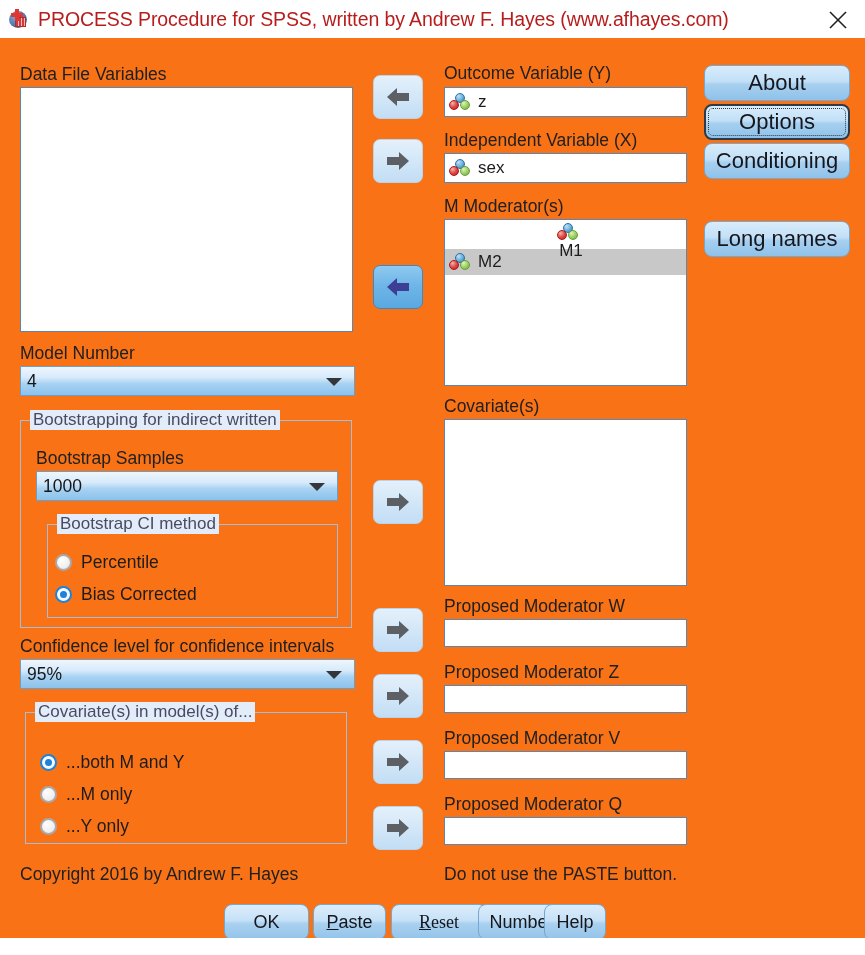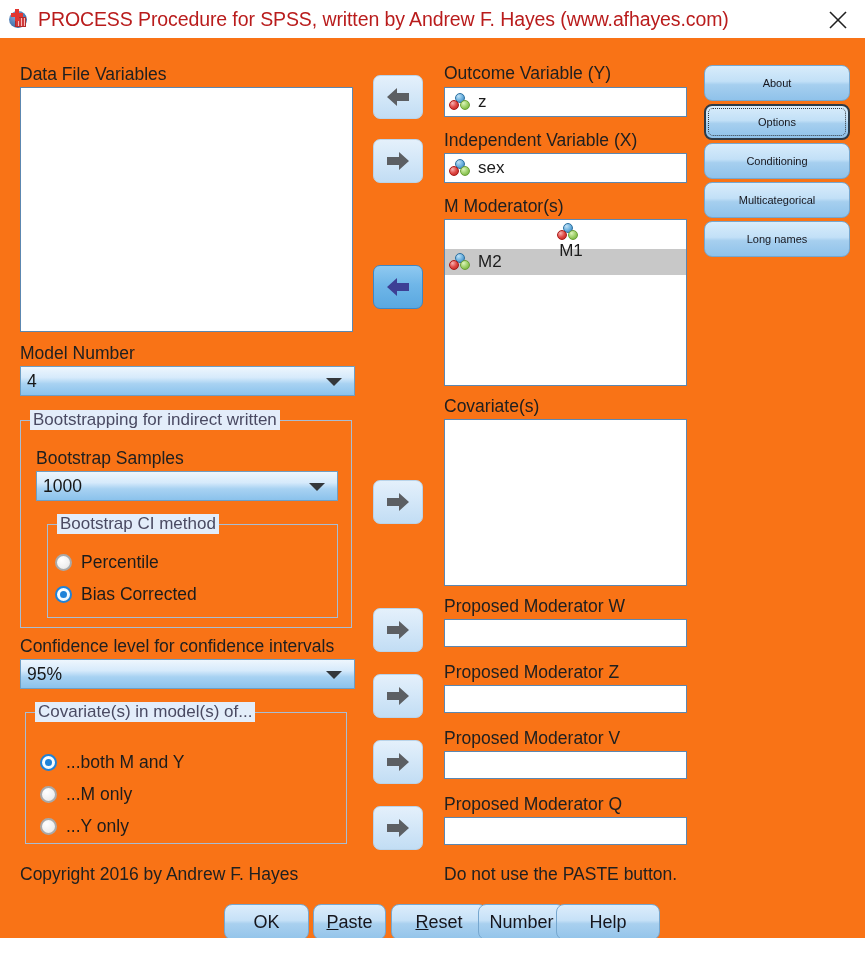--- a/index.html
+++ b/index.html
@@ -266,21 +266,21 @@
   .sidebtn {
     position: absolute;
     height: 36px;
     border-radius: 8px;
     box-sizing: border-box;
     border: 1px solid #76a7cf;
     background: linear-gradient(to bottom, #d8ecfb 0%, #c2e0f7 45%, #a6cfef 55%, #8fc2ea 100%);
     display: flex;
     align-items: center;
     justify-content: center;
-    font-size: 11px;
+    font-size: 22px;
     color: #16161d;
     cursor: pointer;
     white-space: nowrap;
   }
   .sidebtn.focused {
     border: 2px solid #2d3a47;
   }
   .sidebtn.focused .focusring {
     position: absolute;
     left: 2px; top: 2px; right: 2px; bottom: 2px;
@@ -497,39 +497,36 @@
     <div class="sidebtn" style="left:704px; top:27px; width:146px;">
       <span>About</span>
     </div>
     <div class="sidebtn focused" style="left:704px; top:66px; width:146px;">
       <span class="focusring"></span>
       <span>Options</span>
     </div>
     <div class="sidebtn" style="left:704px; top:105px; width:146px;">
       <span>Conditioning</span>
     </div>
-    <div class="sidebtn" style="left:704px; top:144px; width:146px;">
-      <span>Multicategorical</span>
-    </div>
     <div class="sidebtn" style="left:704px; top:183px; width:146px;">
       <span>Long names</span>
     </div>
 
     <div class="btmbtn" style="left:224px; top:866px; width:85px;">
       <span>OK</span>
     </div>
     <div class="btmbtn" style="left:313px; top:866px; width:73px;">
       <span><span class="mn">P</span><span>aste</span></span>
     </div>
-    <div class="btmbtn" style="left:391px; top:866px; width:96px;">
+    <div class="btmbtn" style="left:391px; top:866px; width:96px;font-family:Liberation Serif, serif;">
       <span><span class="mn">R</span><span>eset</span></span>
     </div>
     <div class="btmbtn" style="left:478px; top:866px; width:87px;">
       <span>Number</span>
     </div>
-    <div class="btmbtn" style="left:556px; top:866px; width:104px;">
+    <div class="btmbtn" style="left:544px; top:866px; width:62px;">
       <span>Help</span>
     </div>
 
   </div>
 
   <div class="bottom-strip"></div>
 </div>
 
 </body></html>

